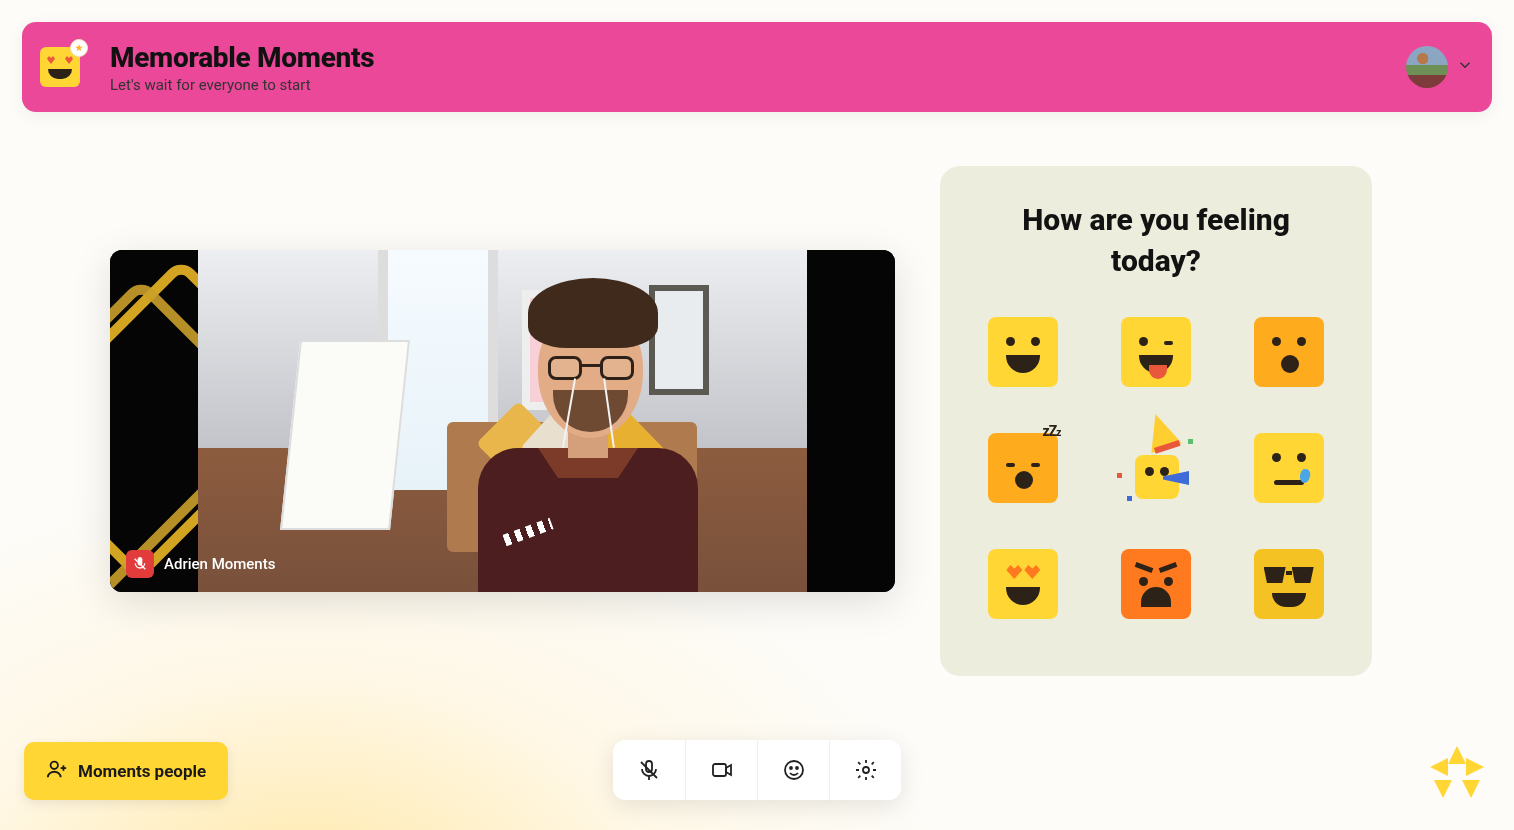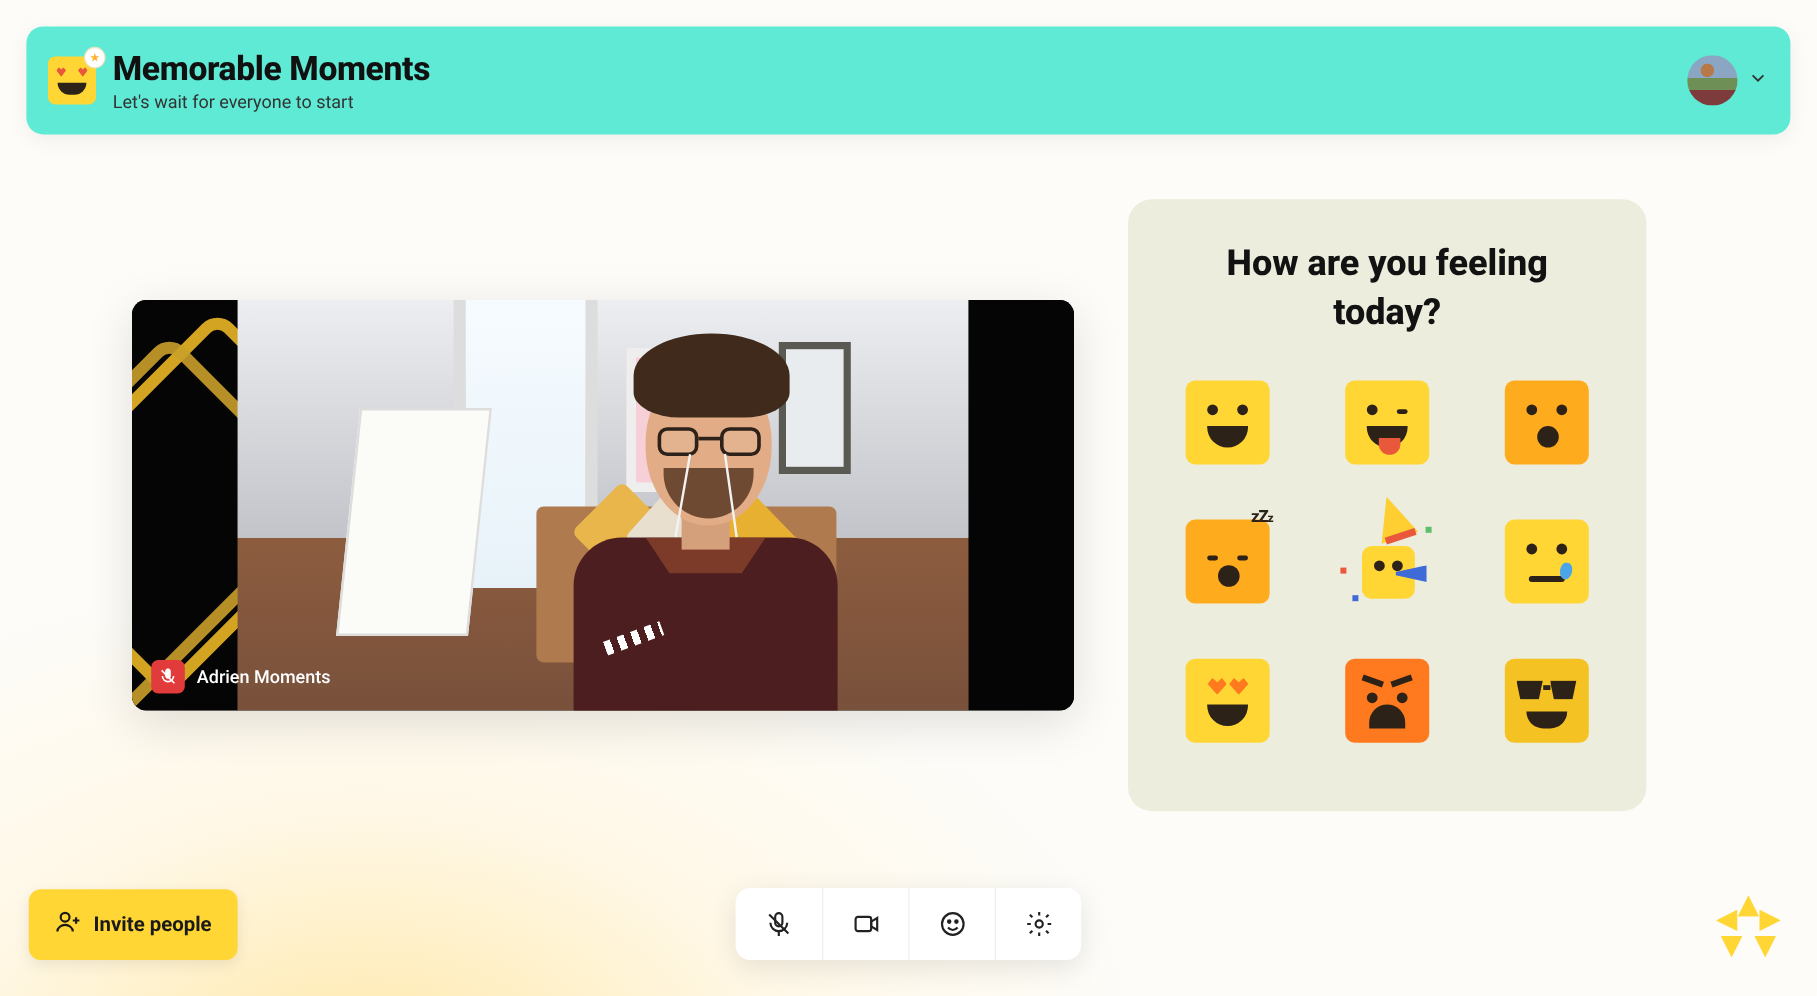--- a/index.html
+++ b/index.html
@@ -8,26 +8,27 @@
     height: 830px;
     background: radial-gradient(1200px 800px at 20% 110%, #ffe7a4 0%, #fff8e7 30%, #fdfcf9 55%, #fdfcf9 100%);
     overflow: hidden;
     position: relative;
     border-radius: 12px;
   }
   .header {
     position: absolute;
     top: 22px; left: 22px; right: 22px;
     height: 90px;
-    background: #5eead4;
+    background: #ec4899;
     border-radius: 14px;
     box-shadow: 0 4px 18px rgba(0,0,0,0.06);
     display: flex;
     align-items: center;
     padding: 0 18px;
+    gap: 16px;
   }
   .logo-emoji {
     width: 40px; height: 40px;
     background: #ffd634;
     border-radius: 6px;
     position: relative;
     margin-right: 14px;
     flex: 0 0 auto;
   }
   .logo-emoji .eye { position:absolute; width:8px; height:8px; background:#e9583b; top:9px; clip-path: polygon(50% 100%, 0 35%, 25% 0, 50% 25%, 75% 0, 100% 35%); }
@@ -335,21 +336,21 @@
 
 <button class="invite-btn">
   <span>
     <svg viewBox="0 0 24 24">
         <circle cx="9" cy="8" r="4"></circle>
         <path d="M2 21c0-3.5 3.5-6 7-6s7 2.5 7 6"></path>
         <line x1="19" y1="8" x2="19" y2="14"></line>
         <line x1="16" y1="11" x2="22" y2="11"></line>
       </svg>
   </span>
-  <span>Invite people</span>
+  <span>Moments people</span>
 </button>
 
 <div class="control-bar">
   <div class="ctrl muted" title="Microphone (muted)">
     <svg viewBox="0 0 24 24">
         <rect x="9" y="3" width="6" height="11" rx="3"></rect>
         <path d="M5 11a7 7 0 0 0 14 0"></path>
         <line x1="12" y1="18" x2="12" y2="22"></line>
         <line class="slash" x1="4" y1="4" x2="20" y2="20"></line>
       </svg>

